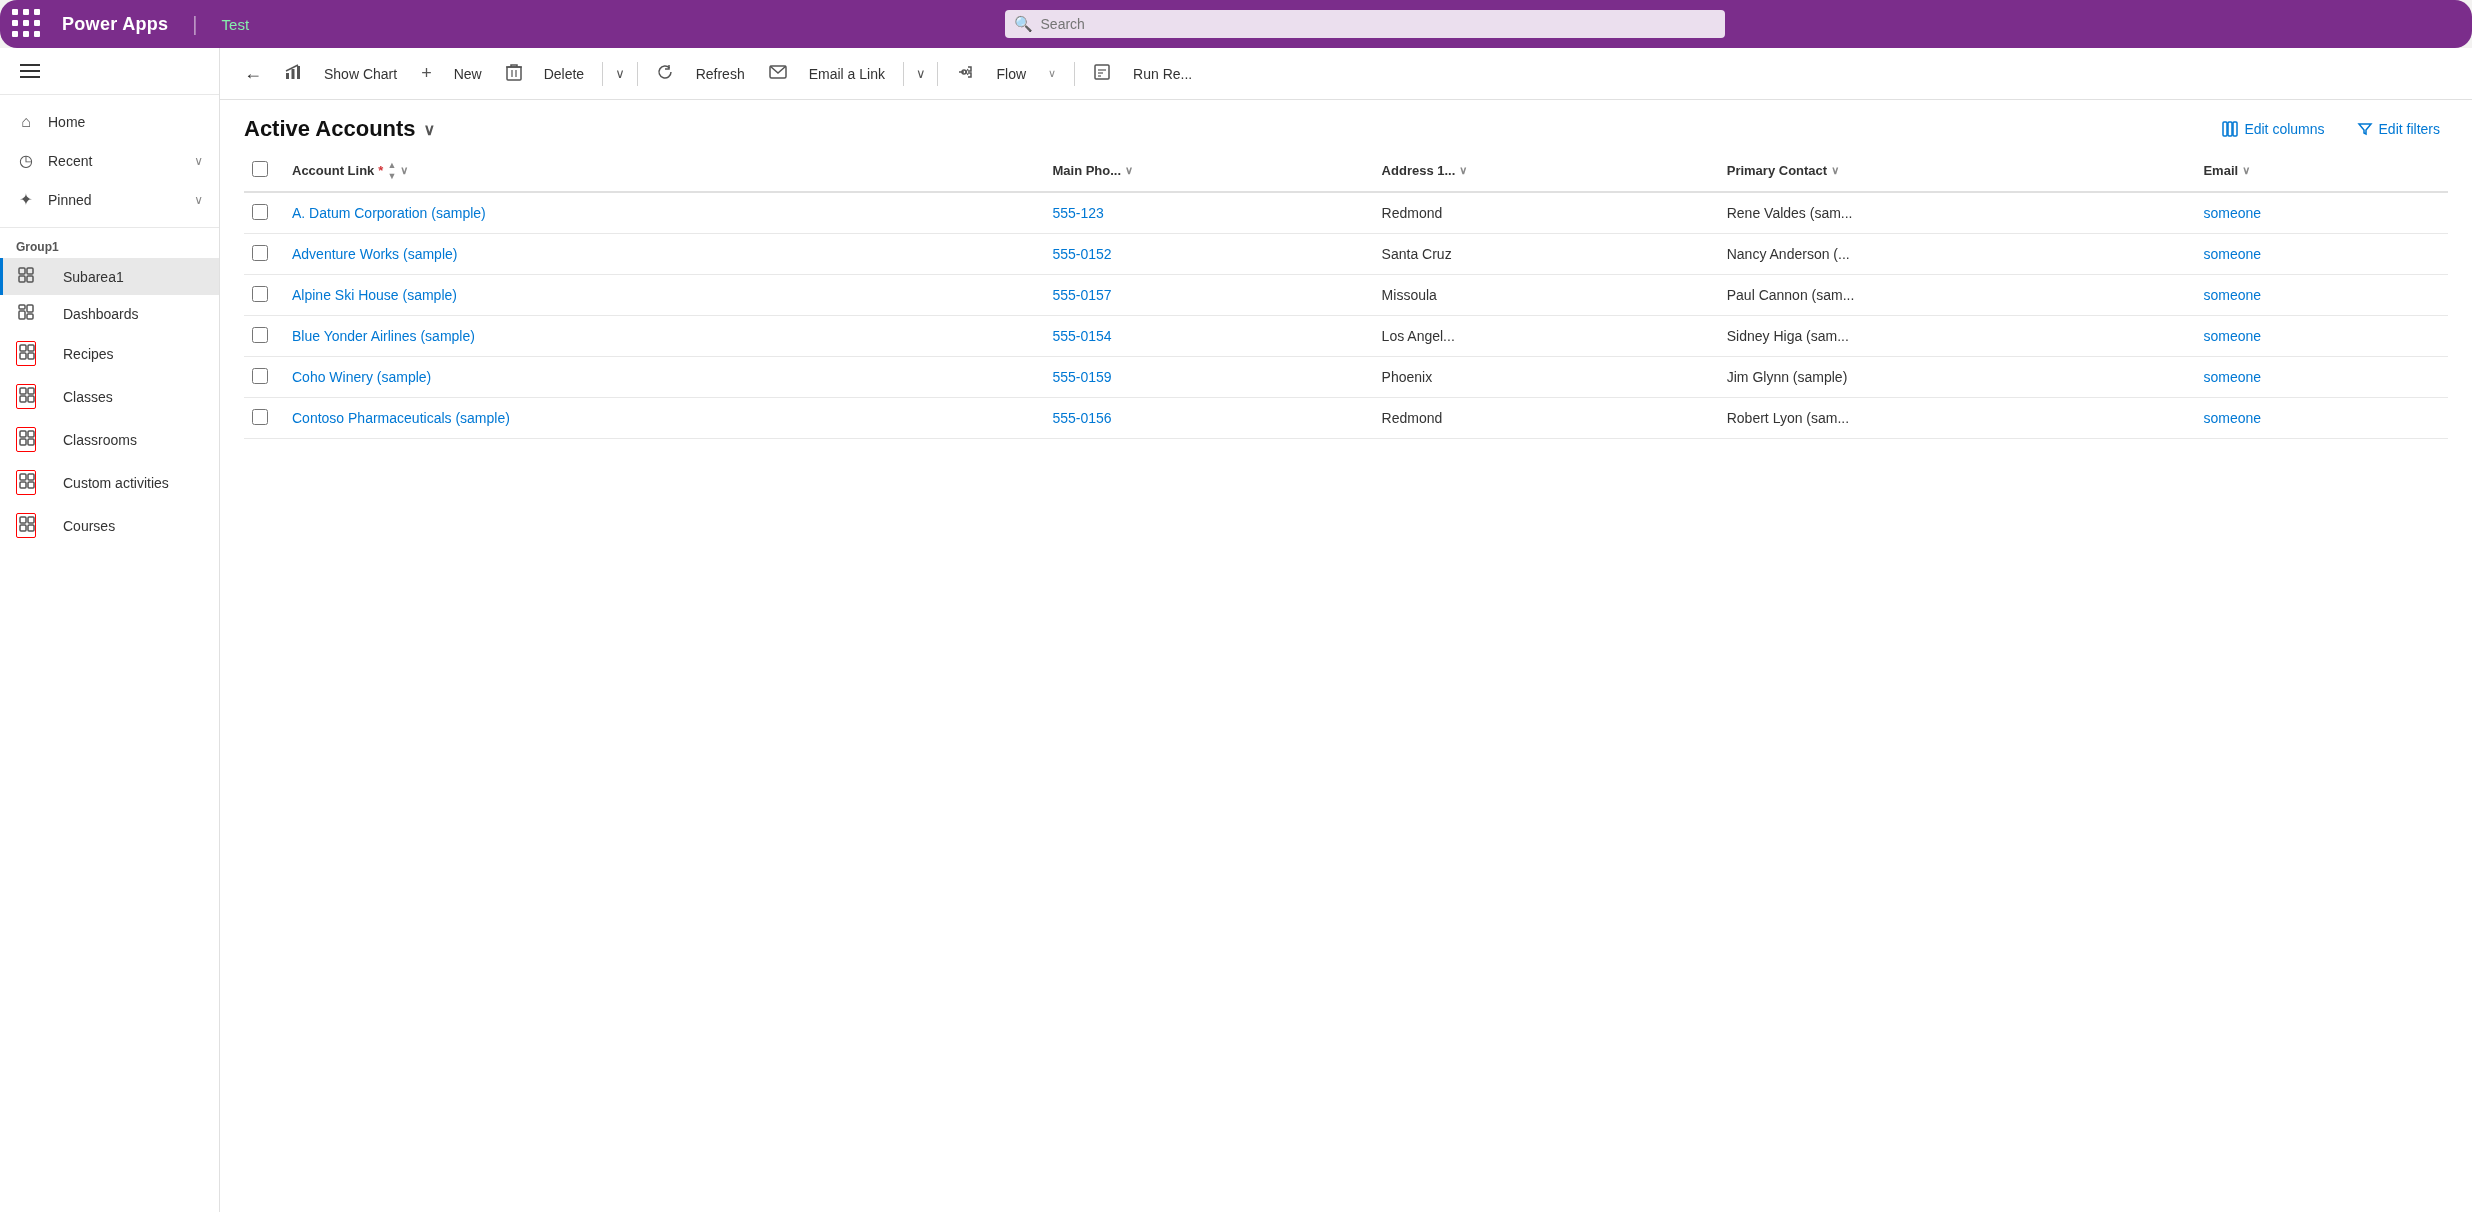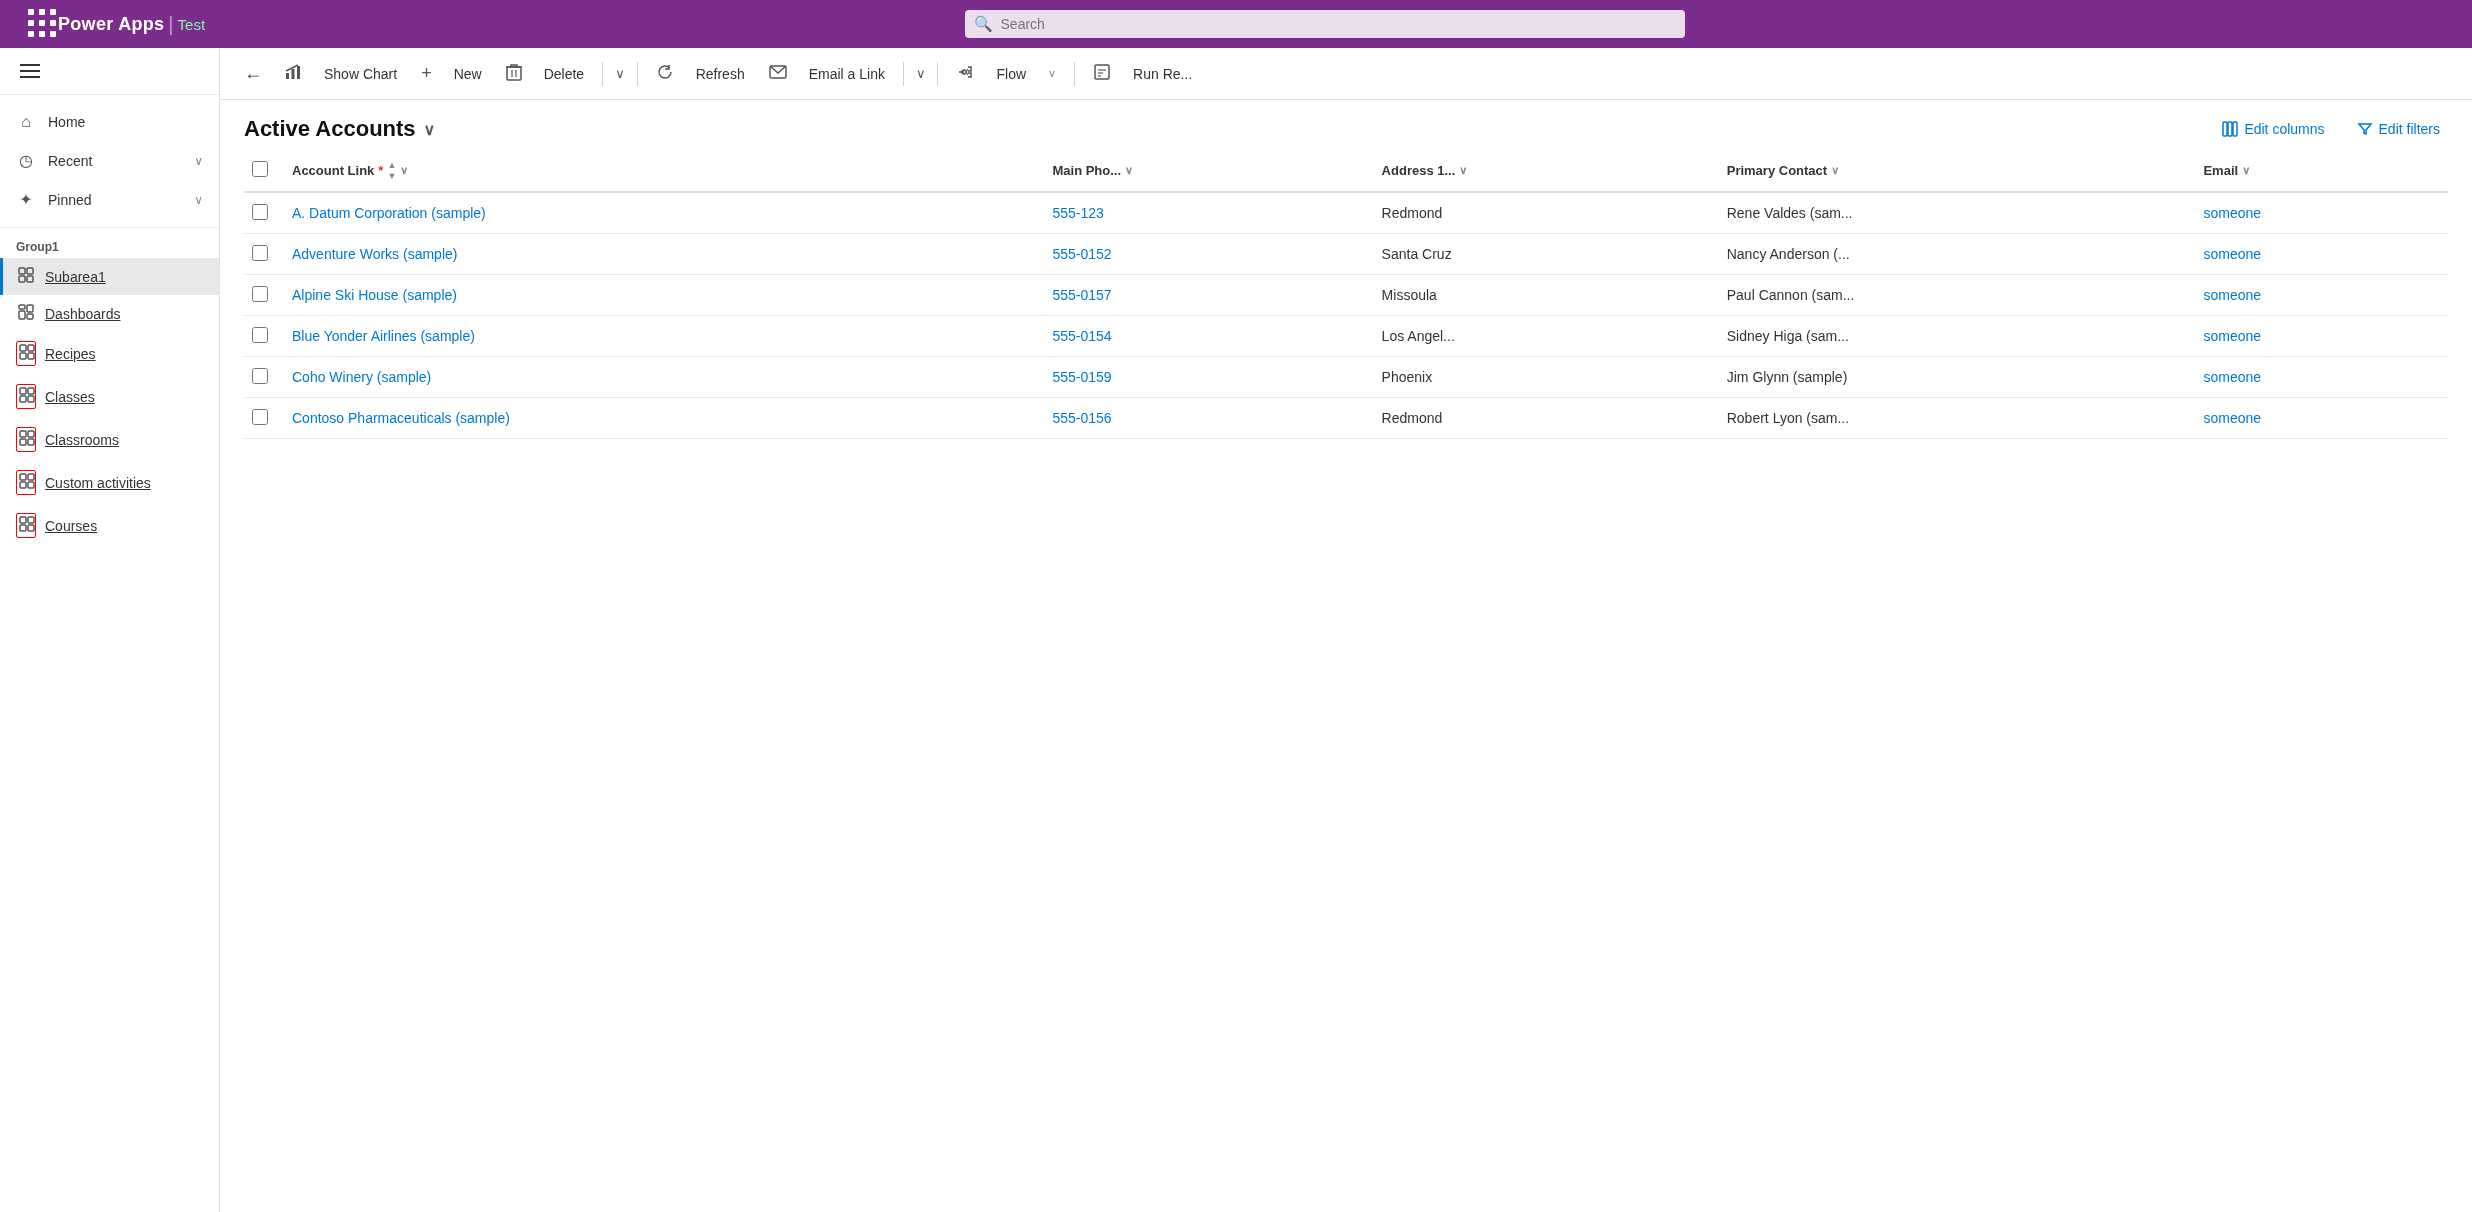--- a/index.html
+++ b/index.html
@@ -4,23 +4,24 @@
   <style>
     * { box-sizing: border-box; margin: 0; padding: 0; }
     body { font-family: 'Segoe UI', Arial, sans-serif; font-size: 14px; background: #f3f2f1; display: flex; flex-direction: column; height: 100vh; overflow: hidden; }
 
     
     .top-nav {
       background: #7b2d8b;
       height: 48px;
       display: flex;
       align-items: center;
-      padding: 0 28px;
-      gap: 0;
+      padding: 0 12px;
+      gap: 20px;
       flex-shrink: 0;
+      border-radius: 17px;
     }
     .top-nav-grid {
       display: grid;
       grid-template-columns: repeat(3,8px);
       grid-template-rows: repeat(3,8px);
       gap: 3px;
       cursor: pointer;
     }
     .top-nav-grid span {
       width: 6px; height: 6px;
@@ -125,25 +126,24 @@
       font-size: 12px;
       font-weight: 600;
       color: #555;
       text-transform: none;
     }
     .sidebar-item {
       display: flex;
       align-items: center;
       padding: 9px 16px;
       cursor: pointer;
-      gap: 9px;
+      gap: 27px;
       color: #333;
       font-size: 14px;
       position: relative;
-      text-decoration: underline;
     }
     .sidebar-item.active {
       background: #e8e8e8;
     }
     .sidebar-item.active::before {
       content: '';
       position: absolute;
       left: 0;
       top: 0;
       bottom: 0;

